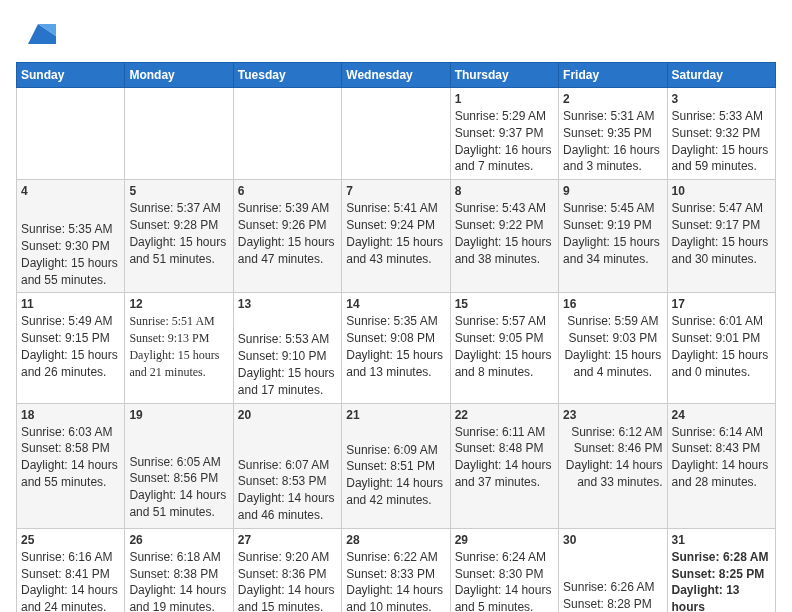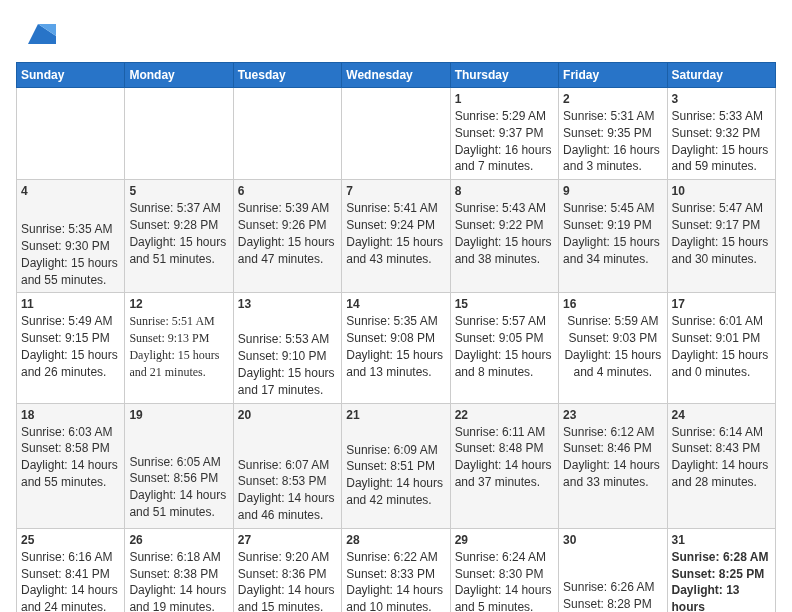--- a/index.html
+++ b/index.html
@@ -279,21 +279,21 @@
         </td>
         <td>
           <span class="day-num">22</span>
           <div class="day-info" style="white-space: pre-line;">Sunrise: 6:11 AM
 Sunset: 8:48 PM
 Daylight: 14 hours
 and 37 minutes.</div>
         </td>
         <td>
           <span class="day-num">23</span>
-          <div class="day-info" style="white-space: pre-line;">Sunrise: 6:12 AM
+          <div class="day-info" style="white-space: pre-line; text-align: right;">Sunrise: 6:12 AM
 Sunset: 8:46 PM
 Daylight: 14 hours
 and 33 minutes.</div>
         </td>
         <td>
           <span class="day-num">24</span>
           <div class="day-info" style="white-space: pre-line;">Sunrise: 6:14 AM
 Sunset: 8:43 PM
 Daylight: 14 hours
 and 28 minutes.</div>

